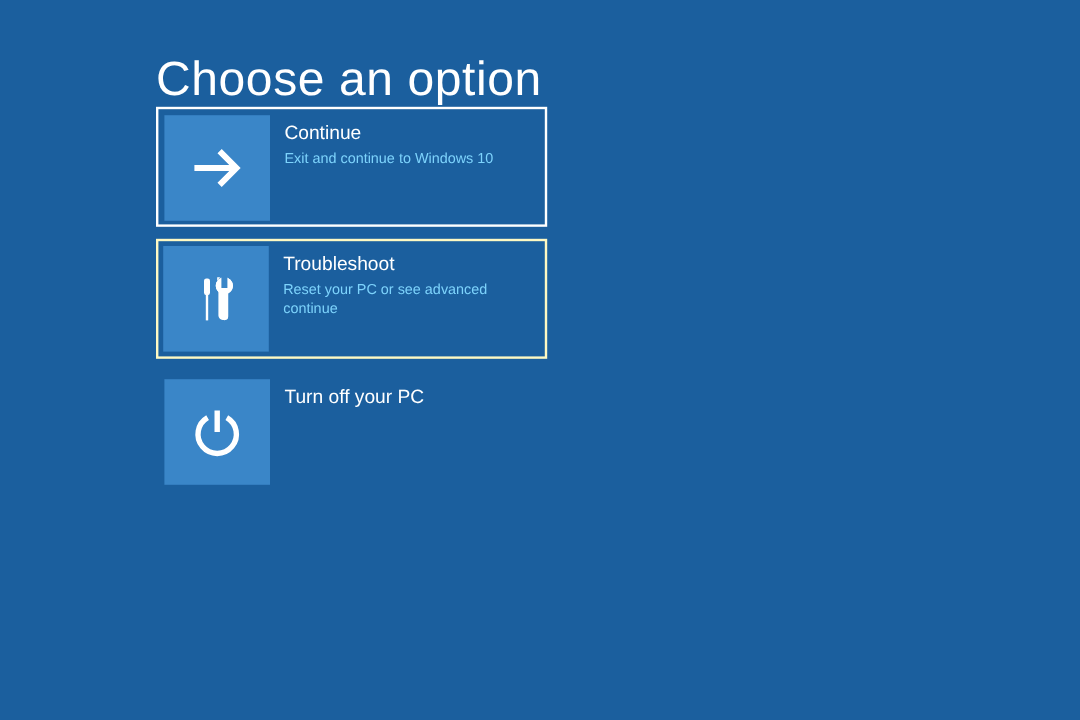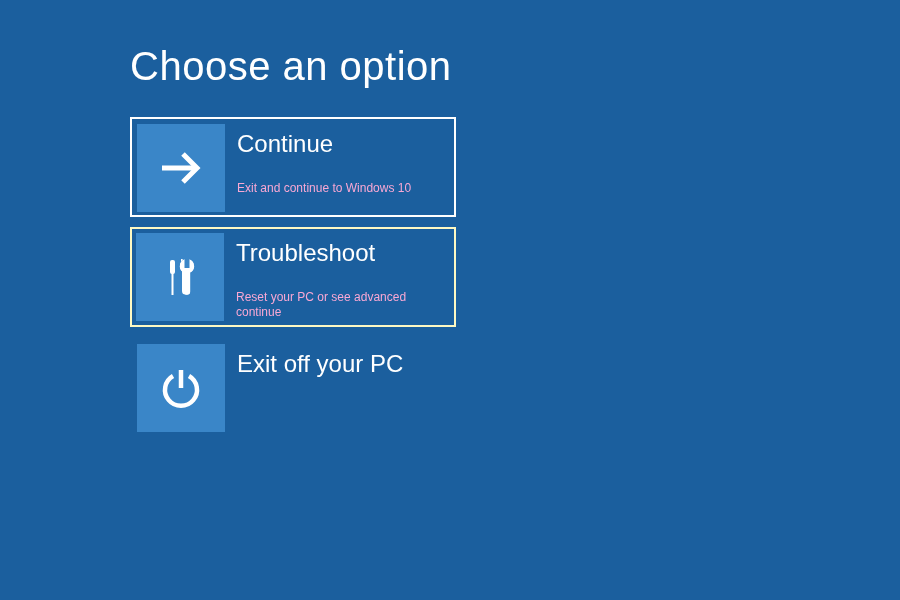--- a/index.html
+++ b/index.html
@@ -10,21 +10,20 @@
       font-family: "Segoe UI", "Segoe UI Light", Arial, sans-serif;
       color: #ffffff;
       overflow: hidden;
     }
     .container {
       padding: 44px 0 0 130px;
     }
     .title {
       font-size: 40px;
       font-weight: 300;
-      margin-bottom: 28px;
       letter-spacing: 0.5px;
     }
     .options {
       display: flex;
       flex-direction: column;
       gap: 10px;
     }
     .option-tile {
       width: 326px;
       height: 100px;
@@ -52,29 +51,29 @@
       align-items: center;
       justify-content: center;
       flex-shrink: 0;
     }
     .option-text {
       padding: 6px 0 0 12px;
       display: flex;
       flex-direction: column;
     }
     .option-title {
-      font-size: 24px;
+      font-size: 16px;
       font-weight: 300;
       line-height: 1.2;
     }
     .option-desc {
       font-size: 12px;
       font-weight: 400;
-      color: #f9a8d4;
-      margin-top: 22px;
+      color: #7dd3fc;
+      margin-top: 4px;
       line-height: 1.3;
     }
     svg { display: block; }
   </style>
 </head>
 <body>
 
 <div class="container">
   <h1 class="title">Choose an option</h1>
   <div class="options">
@@ -121,18 +120,18 @@
     <div class="option-tile no-border">
       <div class="icon-box">
         <svg width="48" height="48" viewBox="0 0 48 48">
           <g stroke="#ffffff" stroke-width="4.5" fill="none" stroke-linecap="butt">
             <path d="M16 12 a16 16 0 1 0 16 0"></path>
             <line x1="24" y1="6" x2="24" y2="24"></line>
           </g>
         </svg>
       </div>
       <div class="option-text">
-        <div class="option-title">Exit off your PC</div>
+        <div class="option-title">Turn off your PC</div>
       </div>
     </div>
 
   </div>
 </div>
 
 </body></html>

